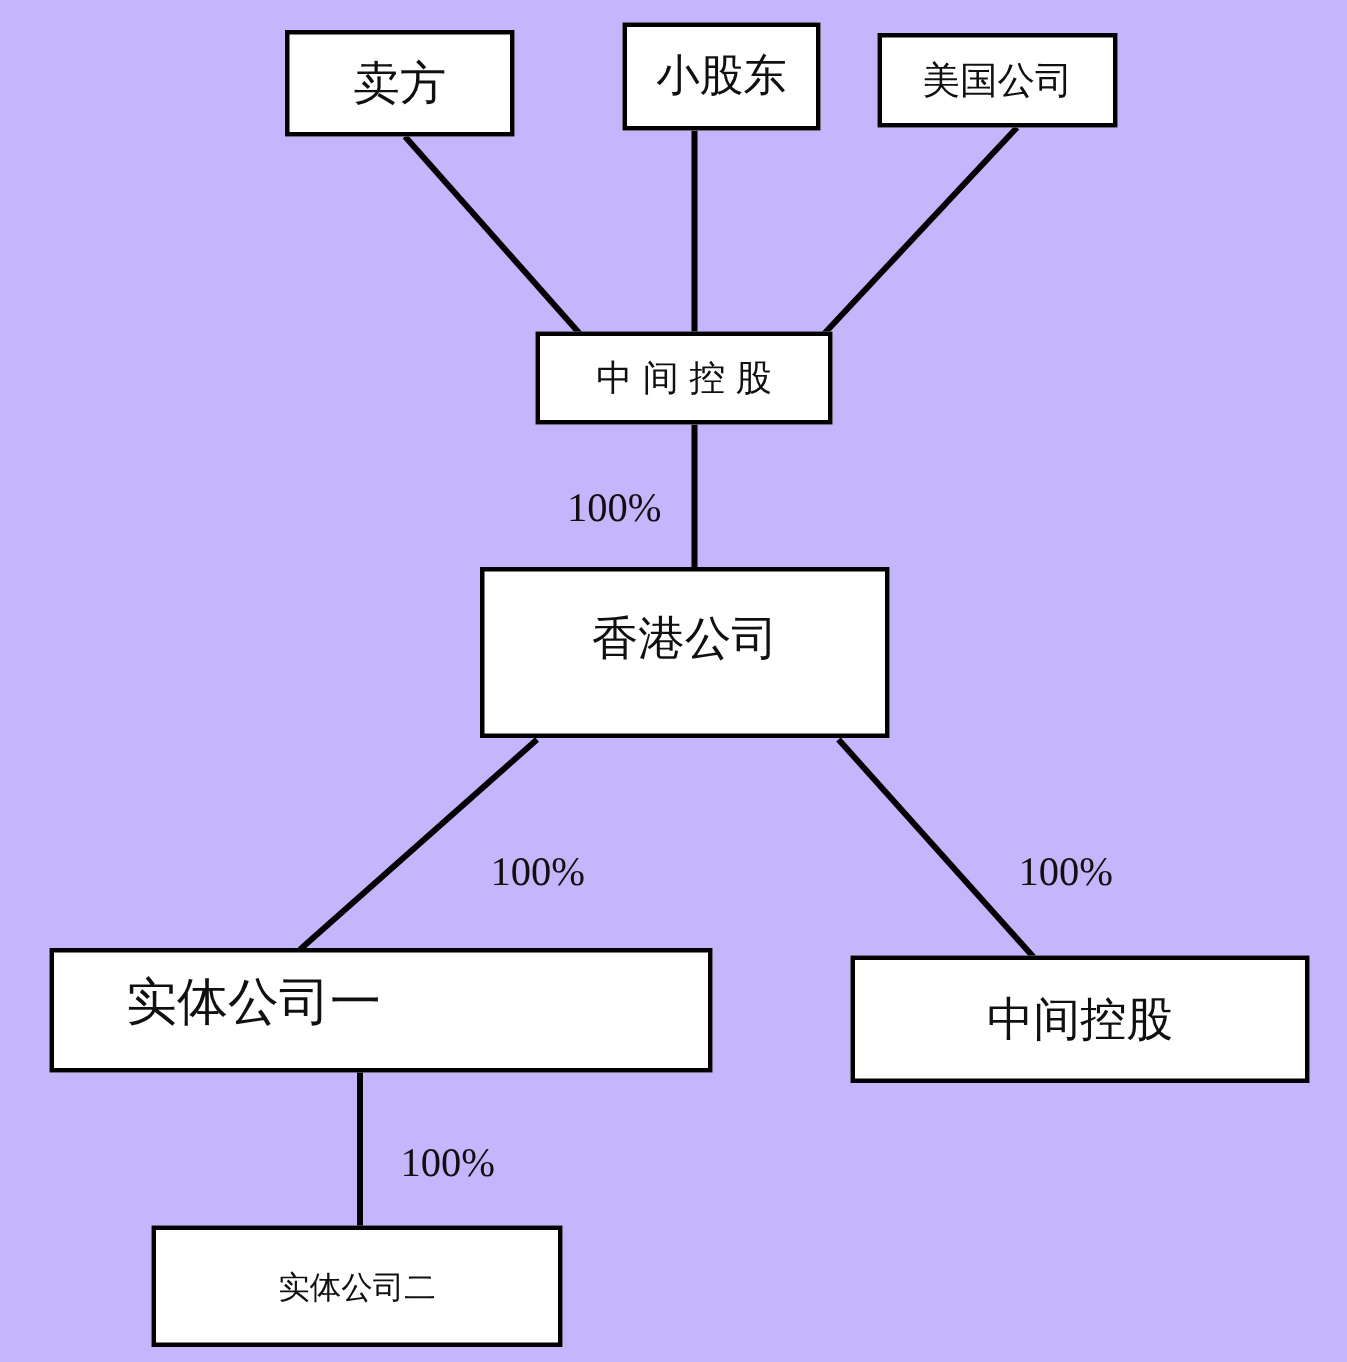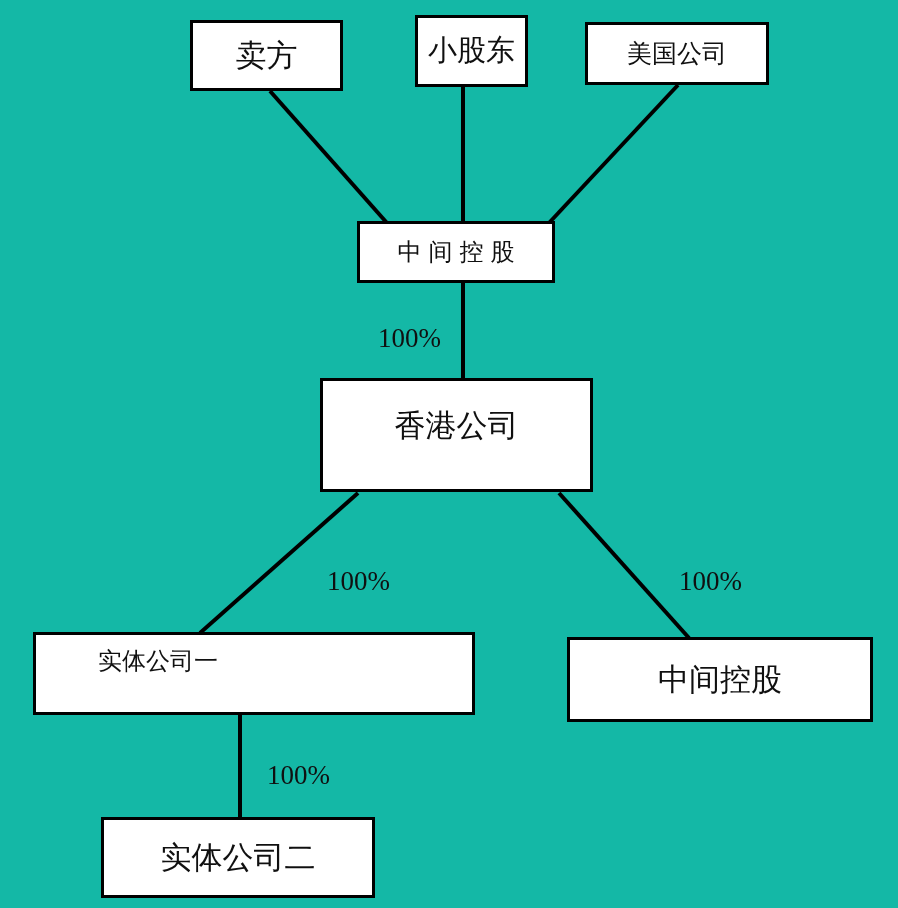--- a/index.html
+++ b/index.html
@@ -4,21 +4,21 @@
 <style>
   html, body {
     margin: 0;
     padding: 0;
     background: #ffffff;
   }
   #canvas {
     position: relative;
     width: 898px;
     height: 908px;
-    background: #14b8a6;
+    background: #c4b5fd;
     overflow: hidden;
     font-family: "Liberation Serif", "DejaVu Serif", serif;
   }
   #wires {
     position: absolute;
     left: 0;
     top: 0;
     width: 898px;
     height: 908px;
     pointer-events: none;
@@ -36,45 +36,45 @@
   .node .label {
     display: block;
     width: 100%;
     font-family: "Liberation Serif", "DejaVu Serif", serif;
     white-space: nowrap;
   }
   
   .n-seller  { left: 190px; top: 20px;  width: 153px; height: 71px;  justify-content: center; }
   .n-seller .label { font-size: 31px; text-align: center; }
 
-  .n-minor   { left: 415px; top: 15px;  width: 113px; height: 72px;  justify-content: center; }
+  .n-minor   { left: 415px; top: 15px;  width: 132px; height: 72px;  justify-content: center; }
   .n-minor .label { font-size: 29px; text-align: center; }
 
-  .n-usco    { left: 585px; top: 22px;  width: 184px; height: 63px;  justify-content: center; }
+  .n-usco    { left: 585px; top: 22px;  width: 160px; height: 63px;  justify-content: center; }
   .n-usco .label { font-size: 25px; text-align: center; }
 
   
   .n-interm  { left: 357px; top: 221px; width: 198px; height: 62px;  justify-content: center; }
   .n-interm .label { font-size: 24px; text-align: center; letter-spacing: 7px; text-indent: 7px; }
 
   
   .n-hk      { left: 320px; top: 378px; width: 273px; height: 114px; align-items: flex-start; }
   .n-hk .label { font-size: 31px; text-align: center; padding-top: 24px; }
 
   
   .n-ent1    { left: 33px;  top: 632px; width: 442px; height: 83px;  align-items: flex-start; }
-  .n-ent1 .label { font-size: 24px; text-align: left; padding-left: 62px; padding-top: 10px; }
+  .n-ent1 .label { font-size: 34px; text-align: left; padding-left: 48px; padding-top: 10px; }
 
   
   .n-ent3    { left: 567px; top: 637px; width: 306px; height: 85px;  justify-content: center; }
   .n-ent3 .label { font-size: 31px; text-align: center; }
 
   
   .n-ent2    { left: 101px; top: 817px; width: 274px; height: 81px;  justify-content: center; }
-  .n-ent2 .label { font-size: 31px; text-align: center; }
+  .n-ent2 .label { font-size: 21px; text-align: center; }
 
   .pct {
     position: absolute;
     font-family: "Liberation Serif", "DejaVu Serif", serif;
     font-size: 27px;
     color: #101010;
     white-space: nowrap;
     z-index: 3;
   }
   .pct-a { left: 378px; top: 323px; }

